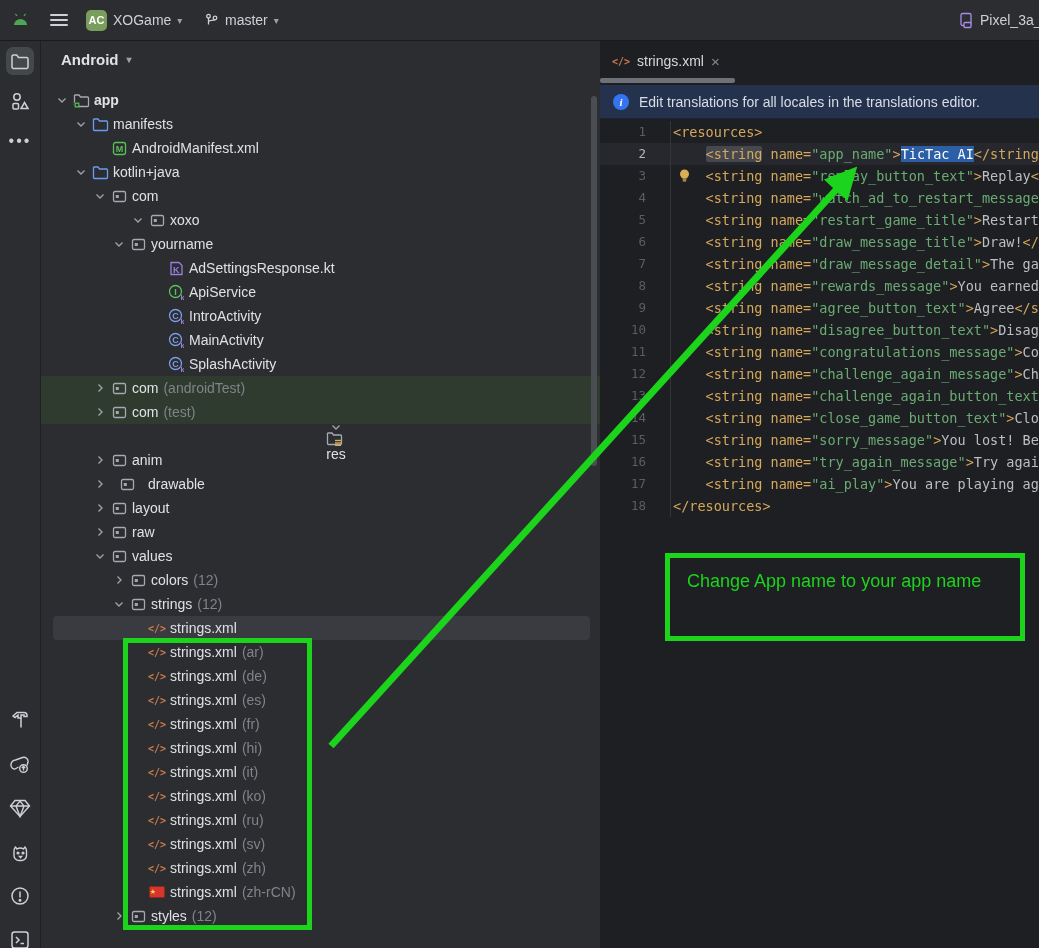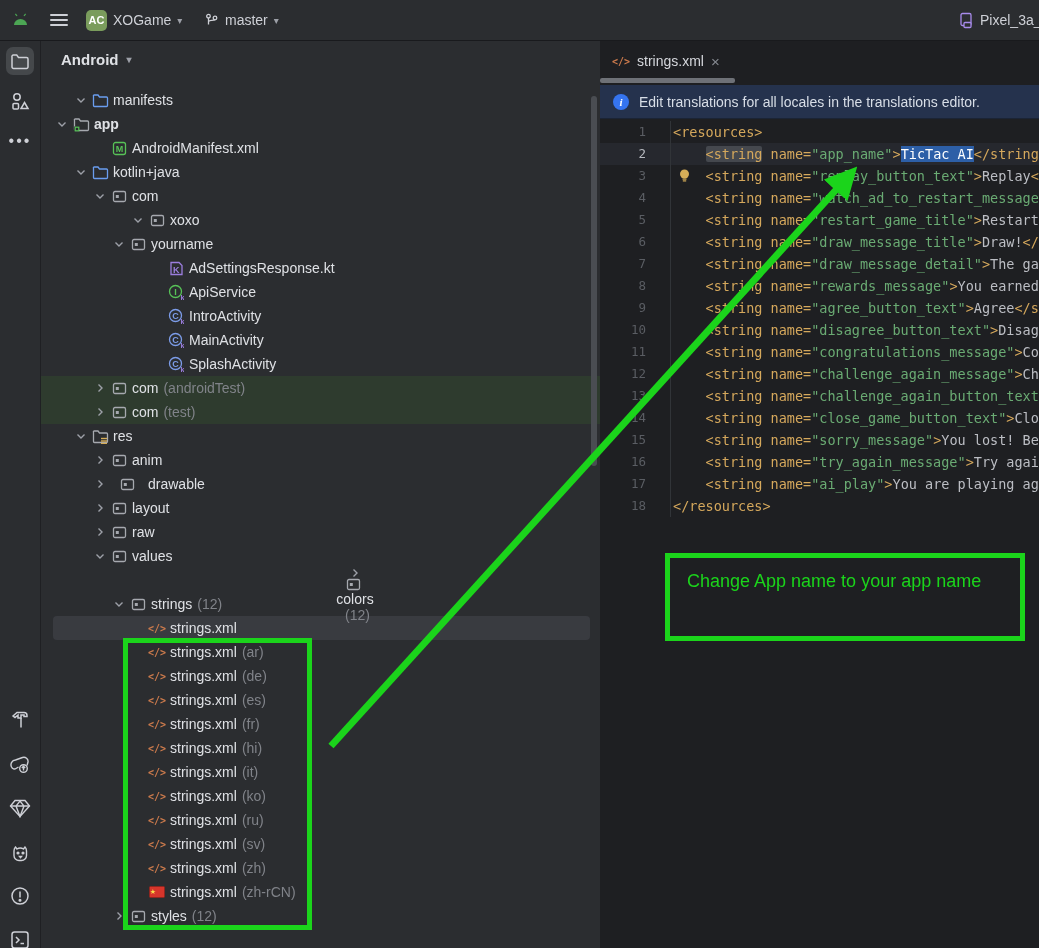--- a/index.html
+++ b/index.html
@@ -183,48 +183,48 @@
       </div>
     </div>
 </div>
 
 <div class="treepanel">
   <div class="phead">
     <span>Android</span>
     <span class="chev">▾</span>
   </div>
   <div class="rows" id="treeRows">
-      <div class="trow" style="padding-left: 31px;">
-        <span class="chv">
-          <svg width="10" height="7" viewBox="0 0 10 7" fill="none" stroke="#9DA0A8" stroke-width="1.4">
-            <path d="M1.5 1.5 l3.5 3.5 3.5-3.5"></path>
-          </svg>
-        </span>
-        <span class="ic">
-          <svg width="17" height="15" viewBox="0 0 17 15">
-            <path d="M1.5 3.5 v9 a1 1 0 0 0 1 1 h12 a1 1 0 0 0 1-1 v-7.5 a1 1 0 0 0 -1-1 h-7 l-1.5-2 h-3.5 a1 1 0 0 0 -1 1.5z" fill="none" stroke="#6A9DEF" stroke-width="1.3"></path>
-          </svg>
-        </span>
-        <span>manifests</span>
-      </div>
       <div class="trow" style="padding-left: 12px;">
         <span class="chv">
           <svg width="10" height="7" viewBox="0 0 10 7" fill="none" stroke="#9DA0A8" stroke-width="1.4">
             <path d="M1.5 1.5 l3.5 3.5 3.5-3.5"></path>
           </svg>
         </span>
         <span class="ic">
           <svg width="17" height="15" viewBox="0 0 17 15">
             <path d="M1.5 3.5 v9 a1 1 0 0 0 1 1 h12 a1 1 0 0 0 1-1 v-7.5 a1 1 0 0 0 -1-1 h-7 l-1.5-2 h-3.5 a1 1 0 0 0 -1 1.5z" fill="none" stroke="#A6A9AF" stroke-width="1.3"></path>
             <rect x="1" y="9.5" width="5" height="5" fill="#2B2D30"></rect>
             <rect x="2.2" y="10.2" width="3.6" height="3.6" fill="none" stroke="#57C257" stroke-width="1.2"></rect>
           </svg>
         </span>
         <span style="font-weight:600">app</span>
       </div>
+      <div class="trow" style="padding-left: 31px;">
+        <span class="chv">
+          <svg width="10" height="7" viewBox="0 0 10 7" fill="none" stroke="#9DA0A8" stroke-width="1.4">
+            <path d="M1.5 1.5 l3.5 3.5 3.5-3.5"></path>
+          </svg>
+        </span>
+        <span class="ic">
+          <svg width="17" height="15" viewBox="0 0 17 15">
+            <path d="M1.5 3.5 v9 a1 1 0 0 0 1 1 h12 a1 1 0 0 0 1-1 v-7.5 a1 1 0 0 0 -1-1 h-7 l-1.5-2 h-3.5 a1 1 0 0 0 -1 1.5z" fill="none" stroke="#6A9DEF" stroke-width="1.3"></path>
+          </svg>
+        </span>
+        <span>manifests</span>
+      </div>
       <div class="trow" style="padding-left: 50px;">
         <span class="chv"></span>
         <span class="ic">
           <svg width="15" height="15" viewBox="0 0 15 15">
             <rect x="1.5" y="1.5" width="12" height="12" rx="2" fill="none" stroke="#57C257" stroke-width="1.3"></rect>
             <text x="7.5" y="11" font-size="9" font-weight="bold" fill="#57C257" text-anchor="middle" font-family="Liberation Sans,sans-serif">M</text>
           </svg>
         </span>
         <span>AndroidManifest.xml</span>
       </div>
@@ -360,21 +360,21 @@
         </span>
         <span class="ic">
           <svg width="15" height="13" viewBox="0 0 15 13">
             <rect x="1.5" y="1.5" width="12" height="10" rx="1.5" fill="none" stroke="#A6A9AF" stroke-width="1.3"></rect>
             <rect x="3.8" y="5" width="3" height="3" fill="#A6A9AF"></rect>
           </svg>
         </span>
         <span>com</span>
         <span class="sfx">(test)</span>
       </div>
-      <div class="trow" style="padding-left: 31px;">
+      <div class="trow" style="padding-left: 31px; flex-direction: column;">
         <span class="chv">
           <svg width="10" height="7" viewBox="0 0 10 7" fill="none" stroke="#9DA0A8" stroke-width="1.4">
             <path d="M1.5 1.5 l3.5 3.5 3.5-3.5"></path>
           </svg>
         </span>
         <span class="ic">
           <svg width="17" height="15" viewBox="0 0 17 15">
             <path d="M1.5 3.5 v9 a1 1 0 0 0 1 1 h12 a1 1 0 0 0 1-1 v-7.5 a1 1 0 0 0 -1-1 h-7 l-1.5-2 h-3.5 a1 1 0 0 0 -1 1.5z" fill="none" stroke="#A6A9AF" stroke-width="1.3"></path>
             <g stroke="#D6AE58" stroke-width="1.4">
               <line x1="9" y1="9.5" x2="15" y2="9.5"></line>
@@ -448,21 +448,21 @@
           </svg>
         </span>
         <span class="ic">
           <svg width="15" height="13" viewBox="0 0 15 13">
             <rect x="1.5" y="1.5" width="12" height="10" rx="1.5" fill="none" stroke="#A6A9AF" stroke-width="1.3"></rect>
             <rect x="3.8" y="5" width="3" height="3" fill="#A6A9AF"></rect>
           </svg>
         </span>
         <span>values</span>
       </div>
-      <div class="trow" style="padding-left: 69px; flex-direction: column;">
+      <div class="trow" style="padding-left: 69px;">
         <span class="chv">
           <svg width="7" height="10" viewBox="0 0 7 10" fill="none" stroke="#9DA0A8" stroke-width="1.4">
             <path d="M1.5 1.5 l3.5 3.5 -3.5 3.5"></path>
           </svg>
         </span>
         <span class="ic">
           <svg width="15" height="13" viewBox="0 0 15 13">
             <rect x="1.5" y="1.5" width="12" height="10" rx="1.5" fill="none" stroke="#A6A9AF" stroke-width="1.3"></rect>
             <rect x="3.8" y="5" width="3" height="3" fill="#A6A9AF"></rect>
           </svg>

